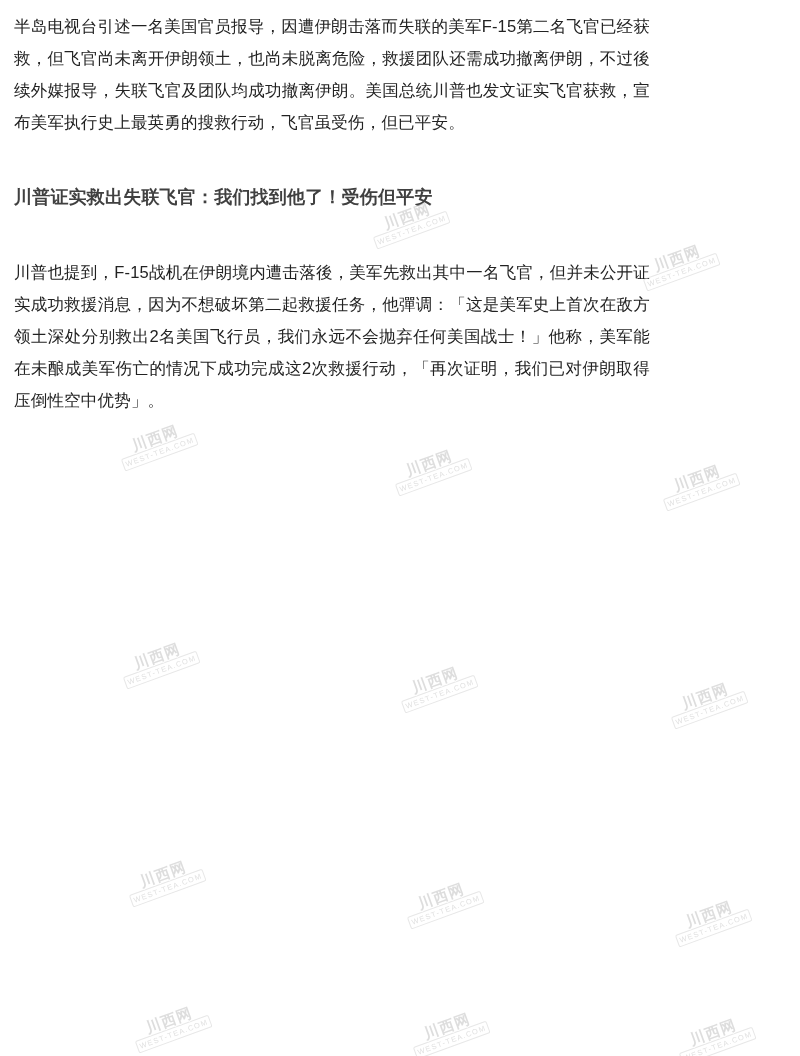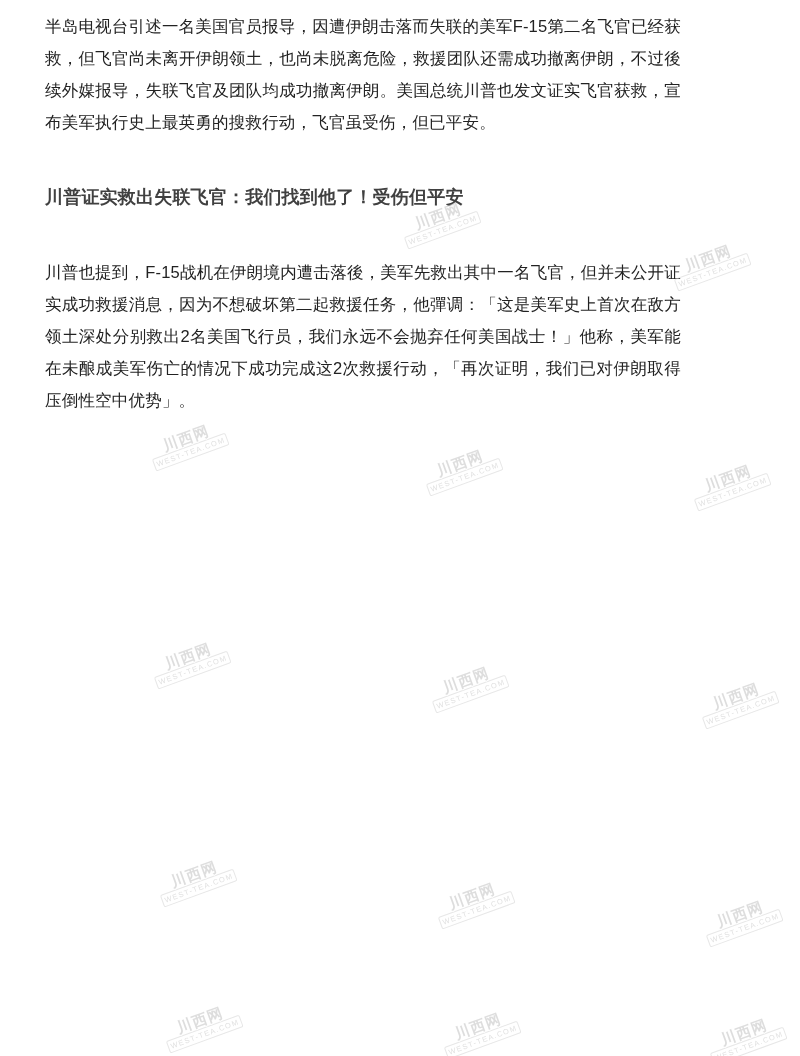--- a/index.html
+++ b/index.html
@@ -14,21 +14,20 @@
     color: #1a1a1a;
     position: relative;
     overflow: hidden;
   }
   .page {
     position: relative;
     width: 664px;
     min-height: 1056px;
     box-sizing: border-box;
     padding: 10px 14px 0 14px;
-    margin-left: 31px;
   }
   .article {
     position: relative;
     z-index: 2;
   }
   p.para {
     font-size: 16.5px;
     line-height: 32px;
     letter-spacing: 0.2px;
     text-align: justify;

